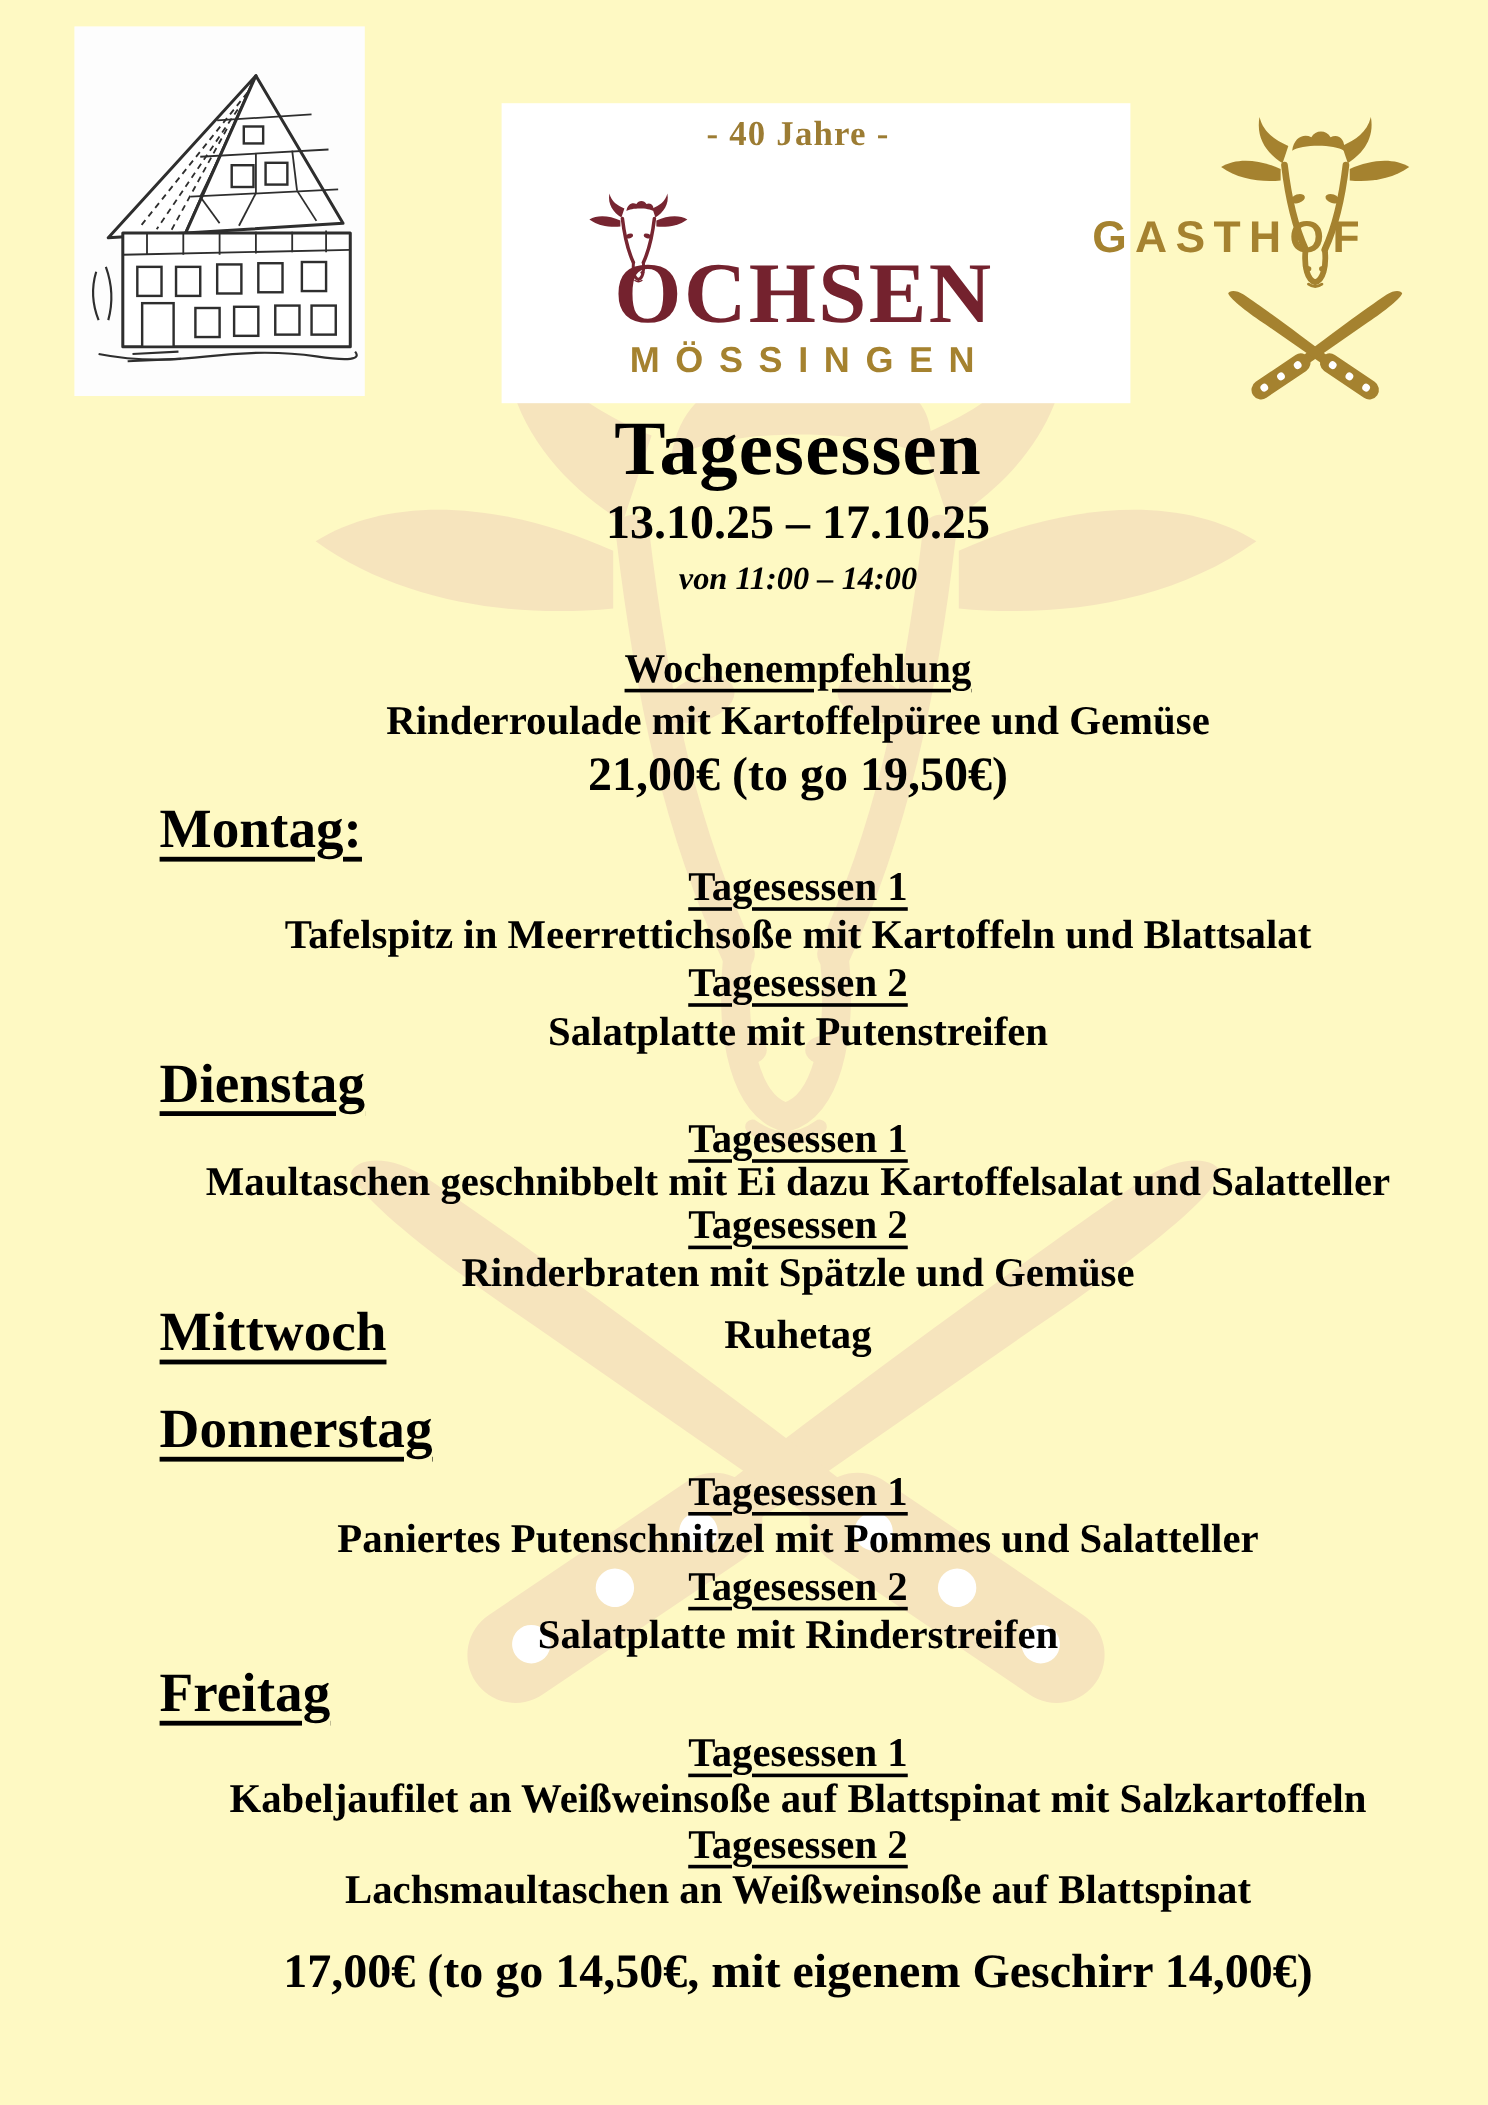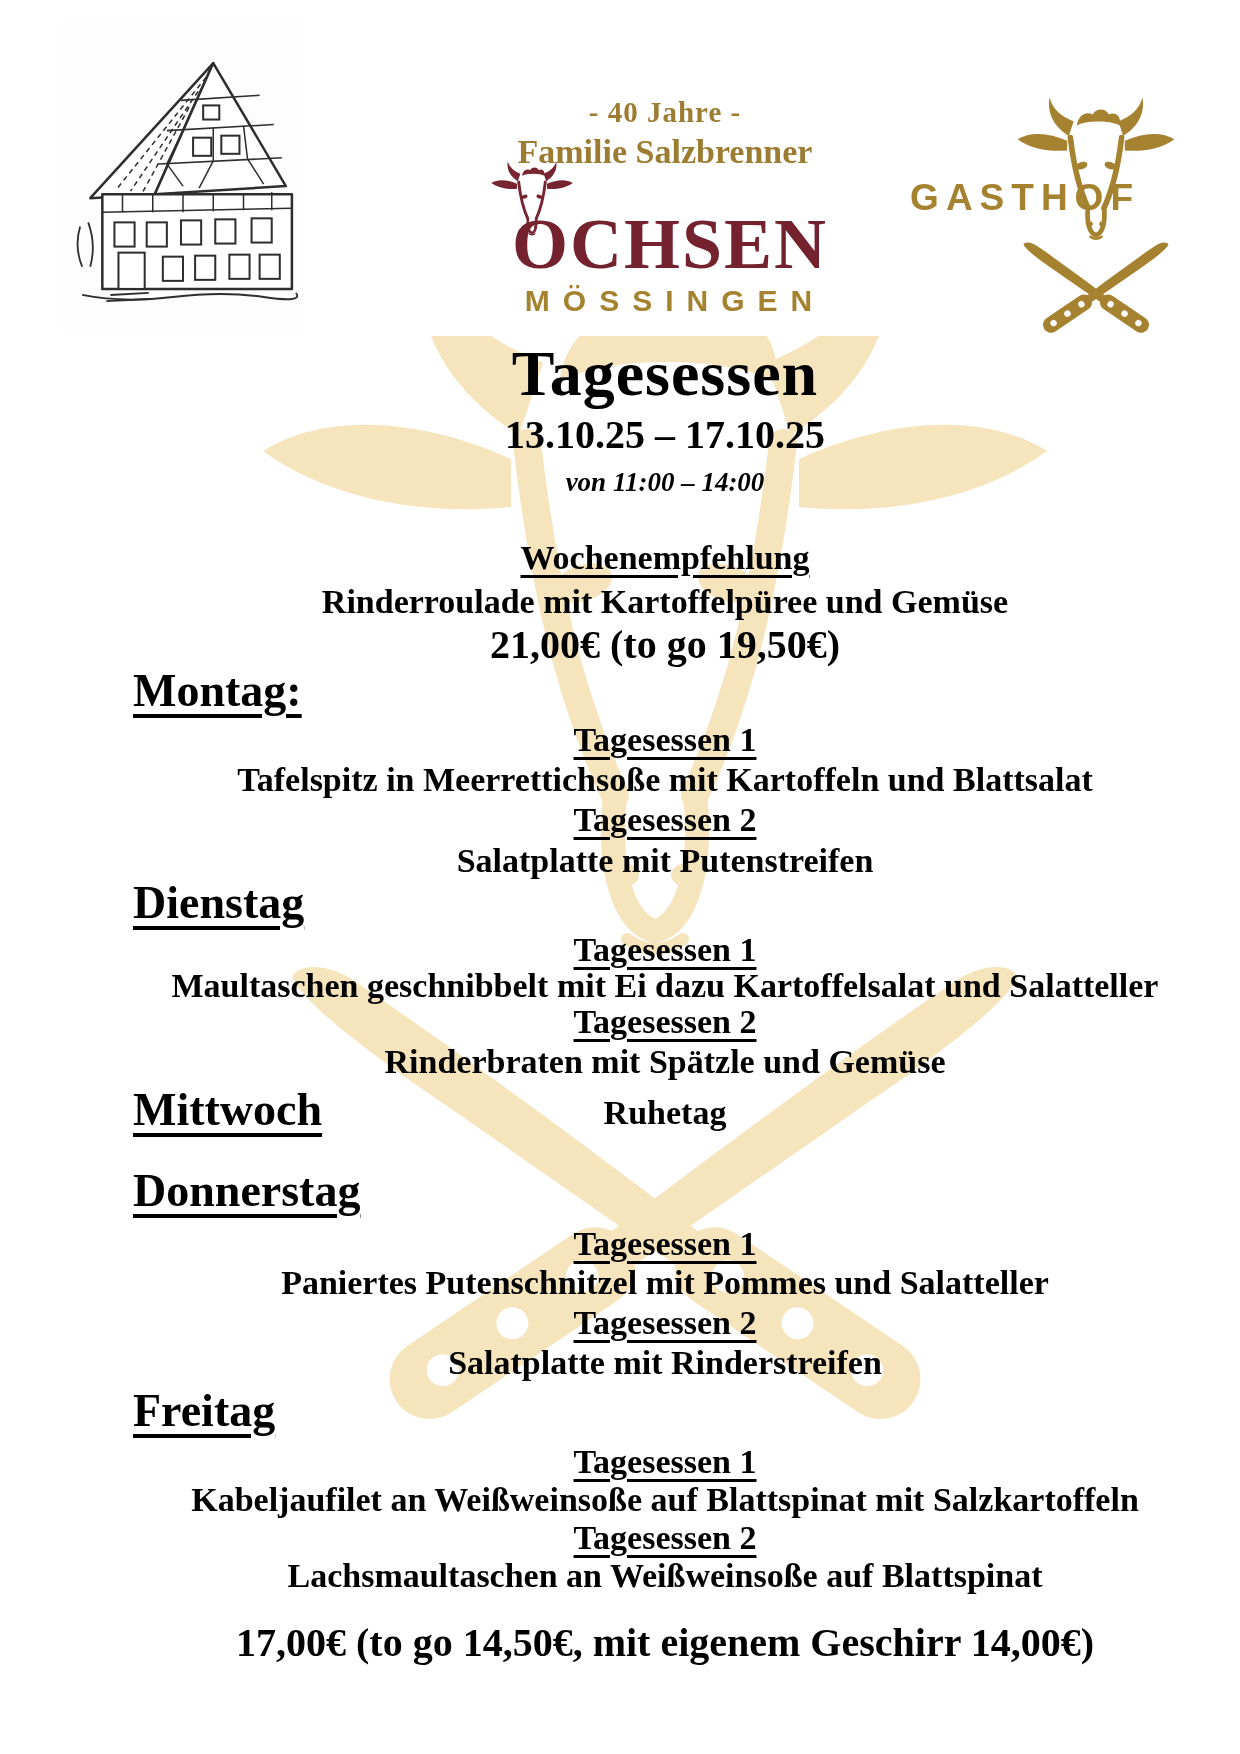--- a/index.html
+++ b/index.html
@@ -1,19 +1,19 @@
 <!DOCTYPE html>
 <html><head>
 <meta charset="utf-8">
 <style>
   html,body{margin:0;padding:0;background:#e8e8e8;}
   .page{
     position:relative;
     width:1240px;height:1754px;
-    background:#ffffff;
+    background:#fef9c3;
     overflow:hidden;
     font-family:"Liberation Serif","DejaVu Serif",serif;
     color:#000;
   }
   
   .watermark{
     position:absolute;left:175px;top:195px;width:960px;height:1320px;
     color:#f6e4bd;
   }
   .ox-right{
@@ -165,21 +165,20 @@
         <path d="M26,196 q8,22 2,44"></path>
     </g>
   </svg>
 
   <svg class="ox-right" viewBox="0 0 240 330">
     <use href="#ox-motif-art"></use>
   </svg>
 
   <div class="logo-bg"></div>
   <div class="logo-anniversary">- 40 Jahre -</div>
-  <div class="logo-family">Familie Salzbrenner</div>
   <svg class="logo-ox-small" viewBox="0 0 240 210">
     <use href="#ox-head-art"></use>
   </svg>
   <div class="logo-gasthof">GASTHOF</div>
   <div class="logo-ochsen">OCHSEN</div>
   <div class="logo-city">MÖSSINGEN</div>
 
   <div class="line title" style="top:340px">Tagesessen</div>
   <div class="line big" style="top:414px">13.10.25 – 17.10.25</div>
   <div class="line mid" style="top:468px">von 11:00 – 14:00</div>

